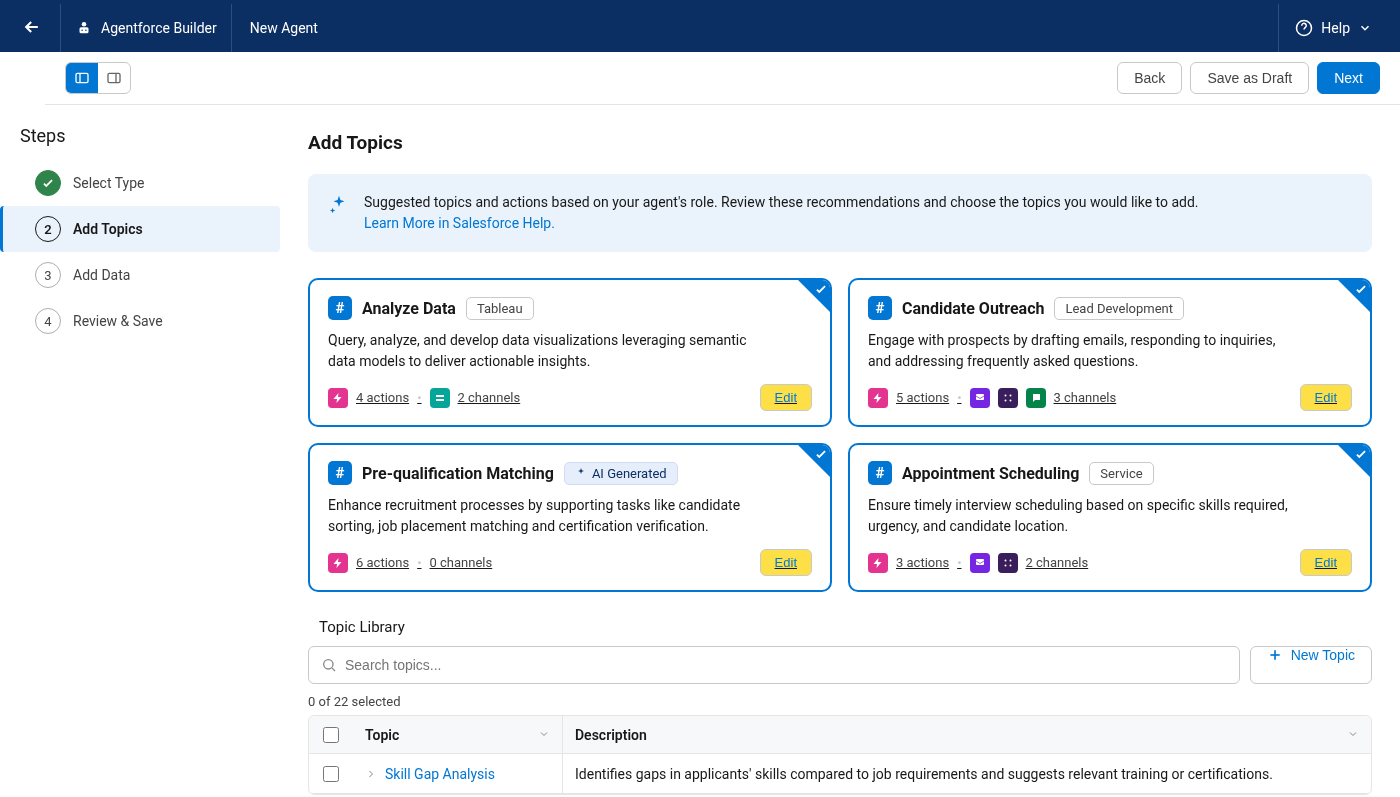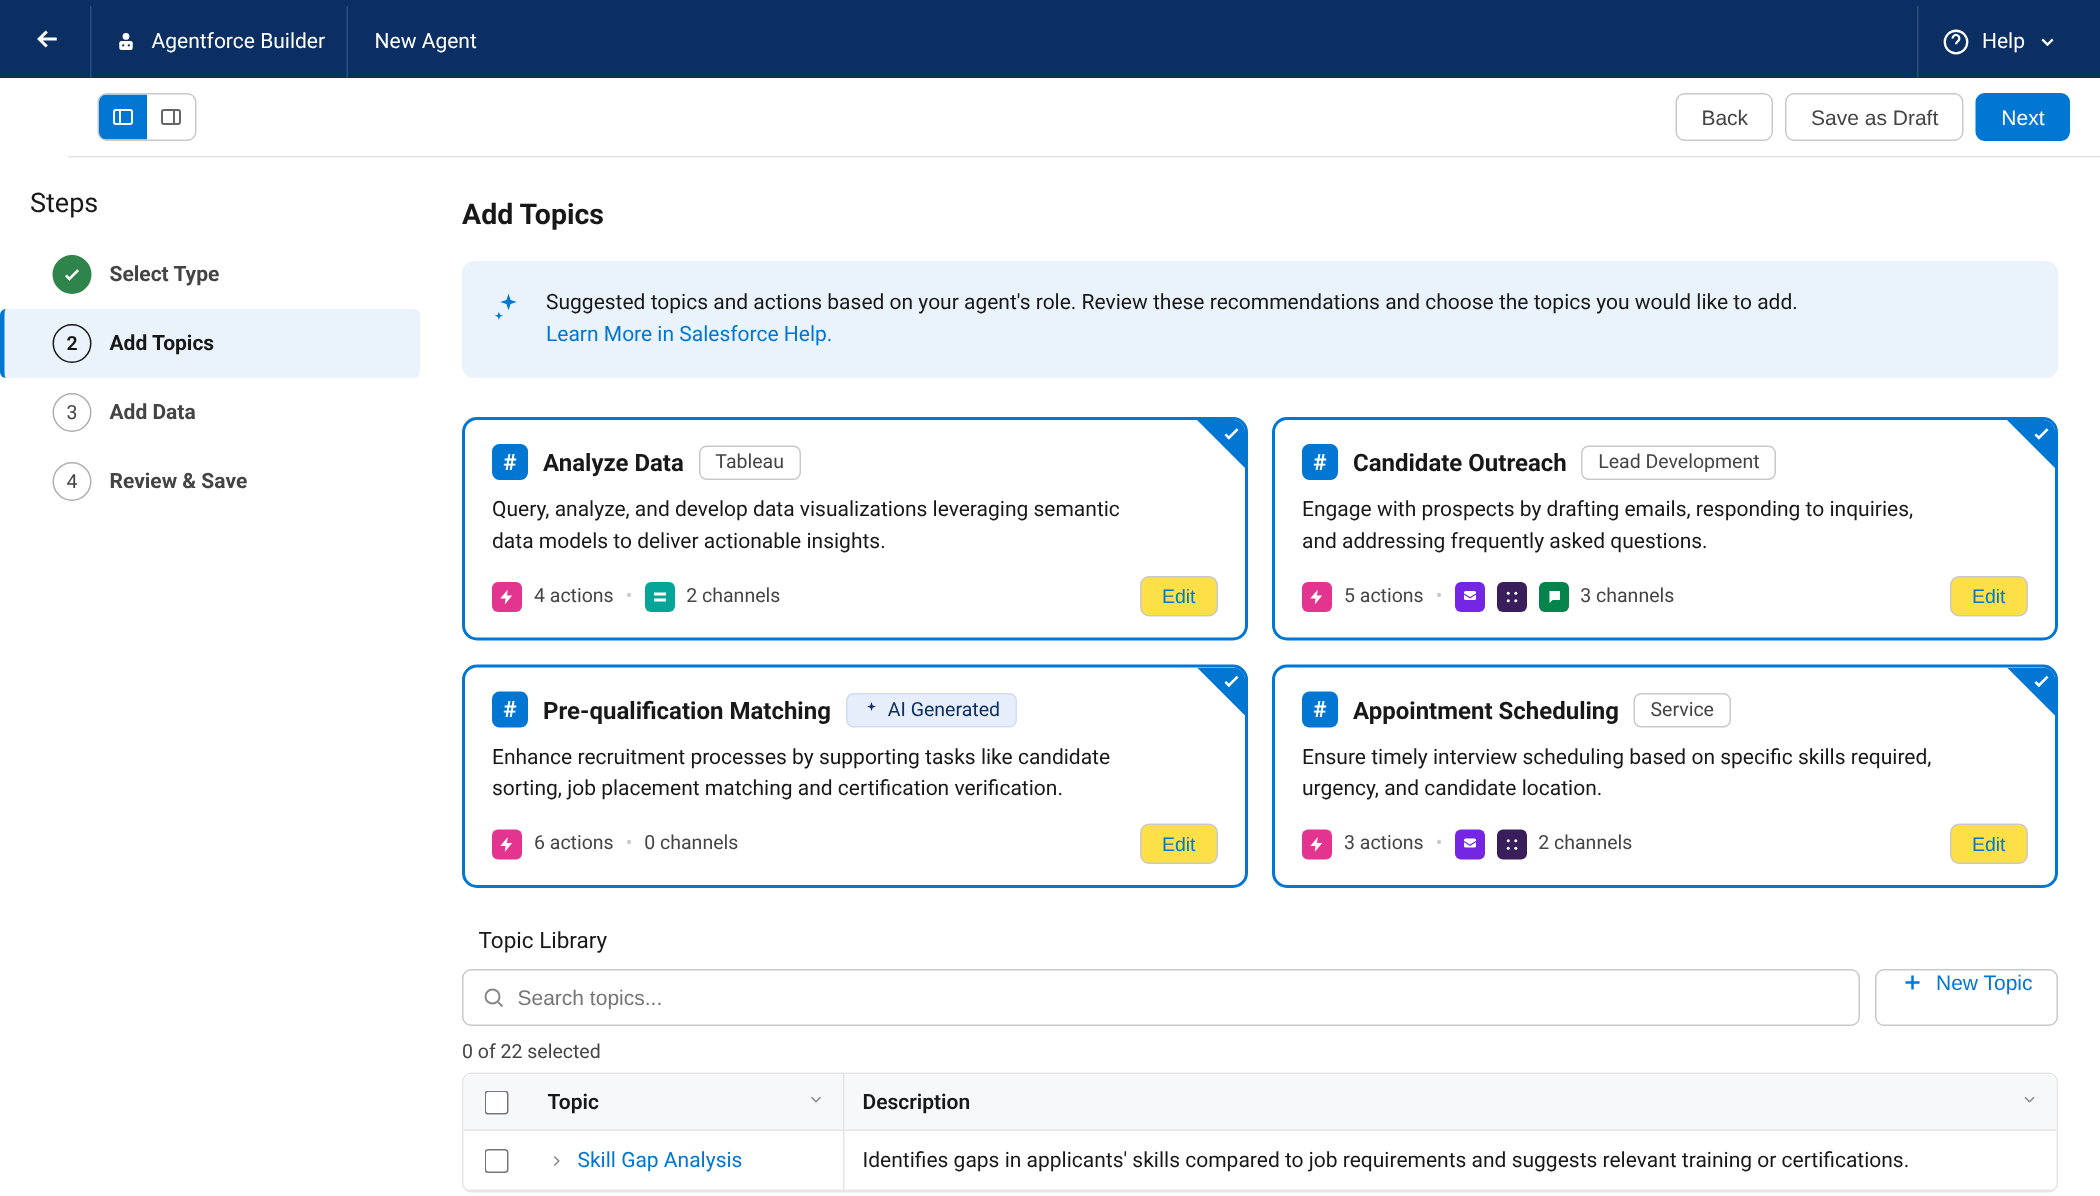--- a/index.html
+++ b/index.html
@@ -21,39 +21,39 @@
 .btn { border: 1px solid #c9c9c9; background: #fff; border-radius: 6px; padding: 7px 16px; font-size: 14px; cursor: pointer; color: #444; }
 .btn.primary { background: #0176d3; color: #fff; border-color: #0176d3; }
 .content { display: flex; flex: 1; overflow: hidden; }
 .sidebar { width: 280px; padding: 20px 0 20px 20px; }
 .sidebar h3 { font-size: 18px; font-weight: 400; margin-bottom: 14px; }
 .step { display: flex; align-items: center; gap: 12px; padding: 10px 12px; border-radius: 4px; cursor: pointer; border-left: 3px solid transparent; margin-left: -20px; padding-left: 32px; }
 .step .num { width: 26px; height: 26px; border-radius: 50%; border: 1px solid #aeaeae; display: flex; align-items: center; justify-content: center; font-size: 13px; color: #444; flex-shrink: 0; }
 .step.done .num { background: #2e844a; border-color: #2e844a; color: #fff; }
 .step.active { background: #eaf3fb; border-left-color: #0176d3; font-weight: 600; }
 .step.active .num { border-color: #181818; color: #181818; }
-.step .label { font-size: 14px; color: #444; font-weight: bold; }
+.step .label { font-size: 14px; color: #444; }
 .step.active .label { color: #181818; }
 .main { flex: 1; padding: 26px 28px 0 28px; overflow-y: auto; }
 .main h2 { font-size: 19px; font-weight: 700; margin-bottom: 20px; }
 .banner { background: #eaf3fb; border-radius: 8px; padding: 18px 20px; display: flex; gap: 14px; align-items: flex-start; margin-bottom: 26px; }
 .banner .spark { margin-top: 2px; }
 .banner p { font-size: 14px; color: #181818; line-height: 1.5; }
 .banner a { color: #0176d3; text-decoration: none; }
 .cards { display: grid; grid-template-columns: 1fr 1fr; gap: 16px; margin-bottom: 26px; }
 .card { border: 2px solid #0176d3; border-radius: 10px; padding: 16px 18px 14px 18px; position: relative; }
 .card .corner { position: absolute; top: 0; right: 0; width: 0; height: 0; border-left: 32px solid transparent; border-top: 32px solid #0176d3; border-top-right-radius: 8px; }
 .card .corner svg { position: absolute; top: -30px; right: 2px; width: 14px; height: 14px; }
 .card .title-row { display: flex; align-items: center; gap: 10px; margin-bottom: 10px; }
 .hash { width: 24px; height: 24px; background: #0176d3; border-radius: 5px; color: #fff; display: flex; align-items: center; justify-content: center; font-weight: 700; font-size: 15px; }
 .card .ttl { font-size: 16px; font-weight: 700; }
 .badge { border: 1px solid #c9c9c9; border-radius: 5px; padding: 3px 10px; font-size: 13px; color: #444; }
 .badge.ai { background: #e7eefb; border-color: #d0dcf3; color: #0b2e63; display: inline-flex; align-items: center; gap: 5px; }
 .card .desc { font-size: 14px; color: #181818; line-height: 1.5; margin-bottom: 12px; max-width: 420px; }
-.card .foot { display: flex; align-items: center; justify-content: space-between; }
+.card .foot { display: flex; align-items: center; justify-content: space-between; text-decoration: underline; }
 .stats { display: flex; align-items: center; gap: 8px; font-size: 13px; color: #444; }
 .ico { width: 20px; height: 20px; border-radius: 4px; display: inline-flex; align-items: center; justify-content: center; }
 .ico-bolt { background: #e33490; }
 .ico-teal { background: #06a59a; }
 .ico-purple { background: #7526e3; }
 .ico-dark { background: #3a1e5c; }
 .ico-green { background: #04844b; }
 .dot { color: #c9c9c9; }
 .editbtn { border: 1px solid #c9c9c9; background: #fde047; border-radius: 6px; padding: 5px 14px; font-size: 13px; color: #0176d3; cursor: pointer; }
 .libtitle { font-size: 15px; color: #181818; margin-bottom: 10px; margin-left: 11px; }

